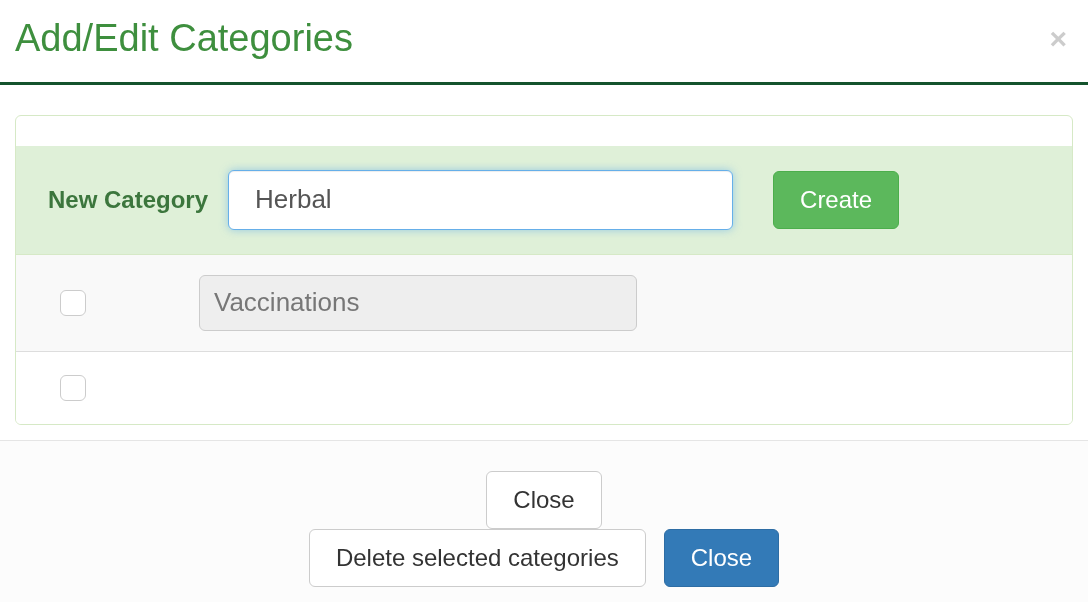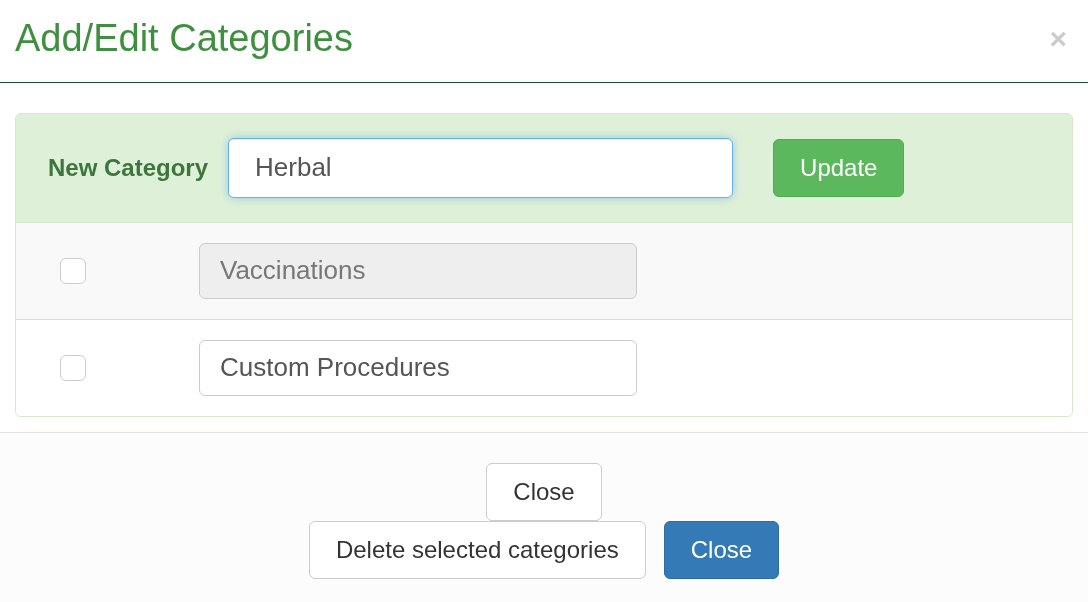--- a/index.html
+++ b/index.html
@@ -10,21 +10,21 @@
     background: #fff;
     color: #333;
   }
   .modal {
     width: 1088px; height: 602px;
     display: flex; flex-direction: column;
   }
   .modal-header {
     padding: 18px 15px 22px 15px;
     display: flex; align-items: center; justify-content: space-between;
-    border-bottom: 1px solid #14532d;
+    border-bottom: 3px solid #14532d;
     text-align: center;
   }
   .modal-title {
     font-size: 38px;
     font-weight: 400;
     color: #3e8f3e;
     margin: 0;
     line-height: 1.1;
   }
   .close-x {
@@ -37,21 +37,21 @@
     flex: 1;
   }
   .panel {
     border: 1px solid #d6e9c6;
     border-radius: 6px;
     overflow: hidden;
   }
   .panel-heading {
     background: #dff0d8;
     padding: 24px 32px;
-    display: flex; align-items: center; gap: 20px;
+    display: flex; align-items: center; gap: 20px; margin-top: 30px;
   }
   .panel-heading label {
     font-size: 24px;
     font-weight: 700;
     color: #3c763d;
   }
   .new-cat-input {
     flex: 0 0 505px;
     height: 60px;
     font-size: 26px;
@@ -102,21 +102,21 @@
     border: 1px solid #ccc;
     border-radius: 6px;
     background: #fff;
     cursor: pointer;
     appearance: none;
     margin-left: 12px;
   }
   .cat-input {
     width: 438px; height: 56px;
     font-size: 26px;
-    padding: 6px 20px;
+    padding: 6px 14px;
     border: 1px solid #ccc;
     border-radius: 6px;
     color: #555;
     background: #fff;
   }
   .cat-input[disabled] {
     background: #eee; color: #777;
   }
   .modal-footer {
     border-top: 1px solid #e5e5e5;
@@ -135,31 +135,30 @@
     <h2 class="modal-title">Add/Edit Categories</h2>
     <span class="close-x">×</span>
   </div>
 
   <div class="modal-body">
     <div class="panel">
 
       <div class="panel-heading">
         <label>New Category</label>
         <input type="text" class="new-cat-input" value="Herbal" style="">
-        <button class="btn btn-success">Update</button>
+        <button class="btn btn-success">Create</button>
       </div>
 
       <div class="category-list">
         <div class="category-row alt">
           <input type="checkbox" class="chk" style="">
           <input type="text" class="cat-input" disabled="" value="Vaccinations" style="">
         </div>
         <div class="category-row">
           <input type="checkbox" class="chk" style="">
-          <input type="text" class="cat-input" value="Custom Procedures" style="">
         </div>
       </div>
 
     </div>
   </div>
 
   <div class="modal-footer">
     <button class="btn btn-default">Close</button>
     <div class="footer-right">
       <button class="btn btn-default">Delete selected categories</button>

